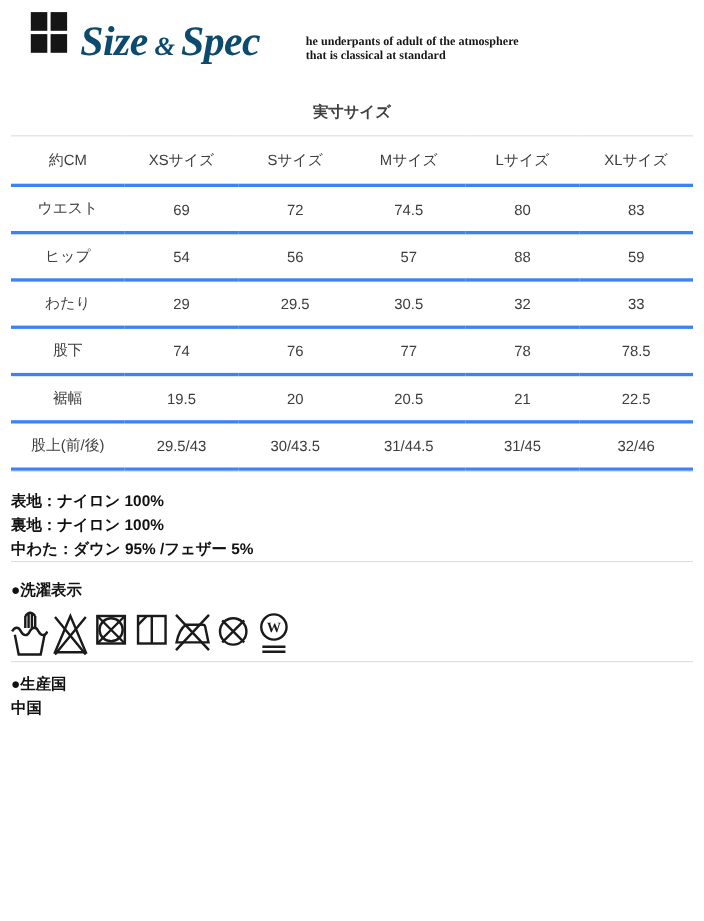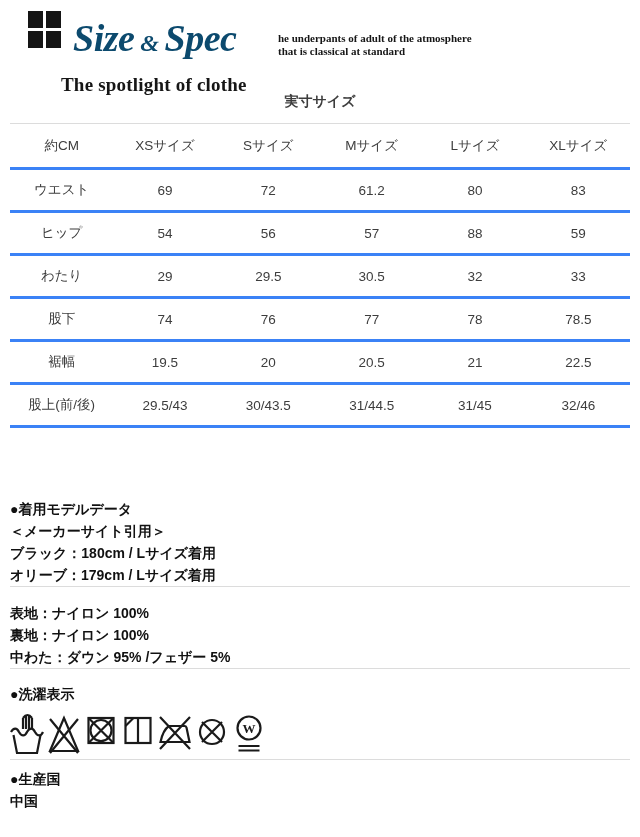--- a/index.html
+++ b/index.html
@@ -70,21 +70,20 @@
   <header class="brand-header">
     <div class="logo-row">
       <div class="logo-squares">
         <span></span>
           <span></span>
           <span></span>
           <span></span>
       </div>
       <div class="logo-text">
         <div class="logo-title"><span>Size</span><span class="amp">&amp;</span><span>Spec</span></div>
-        <div class="logo-subtitle">The spotlight of clothe</div>
       </div>
     </div>
     <div class="brand-tagline">
       <div>he underpants of adult of the atmosphere</div>
       <div>that is classical at standard</div>
     </div>
   </header>
 
   <div class="table-title">実寸サイズ</div>
 
@@ -97,21 +96,21 @@
         <th>Mサイズ</th>
         <th>Lサイズ</th>
         <th>XLサイズ</th>
       </tr>
     </thead>
     <tbody>
       <tr>
         <td>ウエスト</td>
         <td>69</td>
         <td>72</td>
-        <td>61.2</td>
+        <td>74.5</td>
         <td>80</td>
         <td>83</td>
       </tr>
       <tr>
         <td>ヒップ</td>
         <td>54</td>
         <td>56</td>
         <td>57</td>
         <td>88</td>
         <td>59</td>
@@ -144,26 +143,20 @@
         <td>股上(前/後)</td>
         <td>29.5/43</td>
         <td>30/43.5</td>
         <td>31/44.5</td>
         <td>31/45</td>
         <td>32/46</td>
       </tr>
     </tbody>
   </table>
 
-  <section class="info model-data-section">
-    <div>●着用モデルデータ</div>
-    <div>＜メーカーサイト引用＞</div>
-    <div>ブラック：180cm / Lサイズ着用</div>
-    <div>オリーブ：179cm / Lサイズ着用</div>
-  </section>
 
   <hr class="divider hr-material">
 
   <section class="info material-section">
     <div>表地：ナイロン 100%</div>
     <div>裏地：ナイロン 100%</div>
     <div>中わた：ダウン 95% /フェザー 5%</div>
   </section>
 
   <hr class="divider hr-care">

